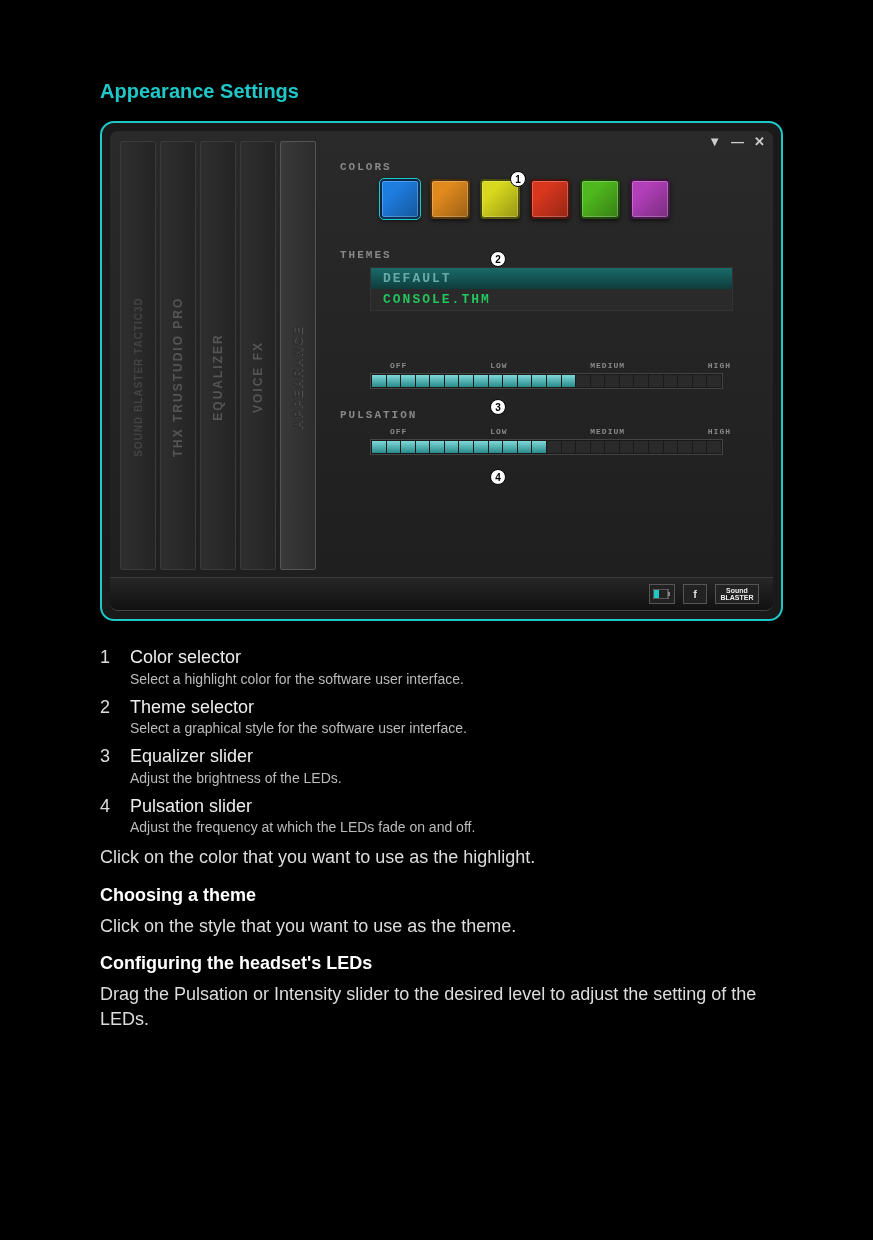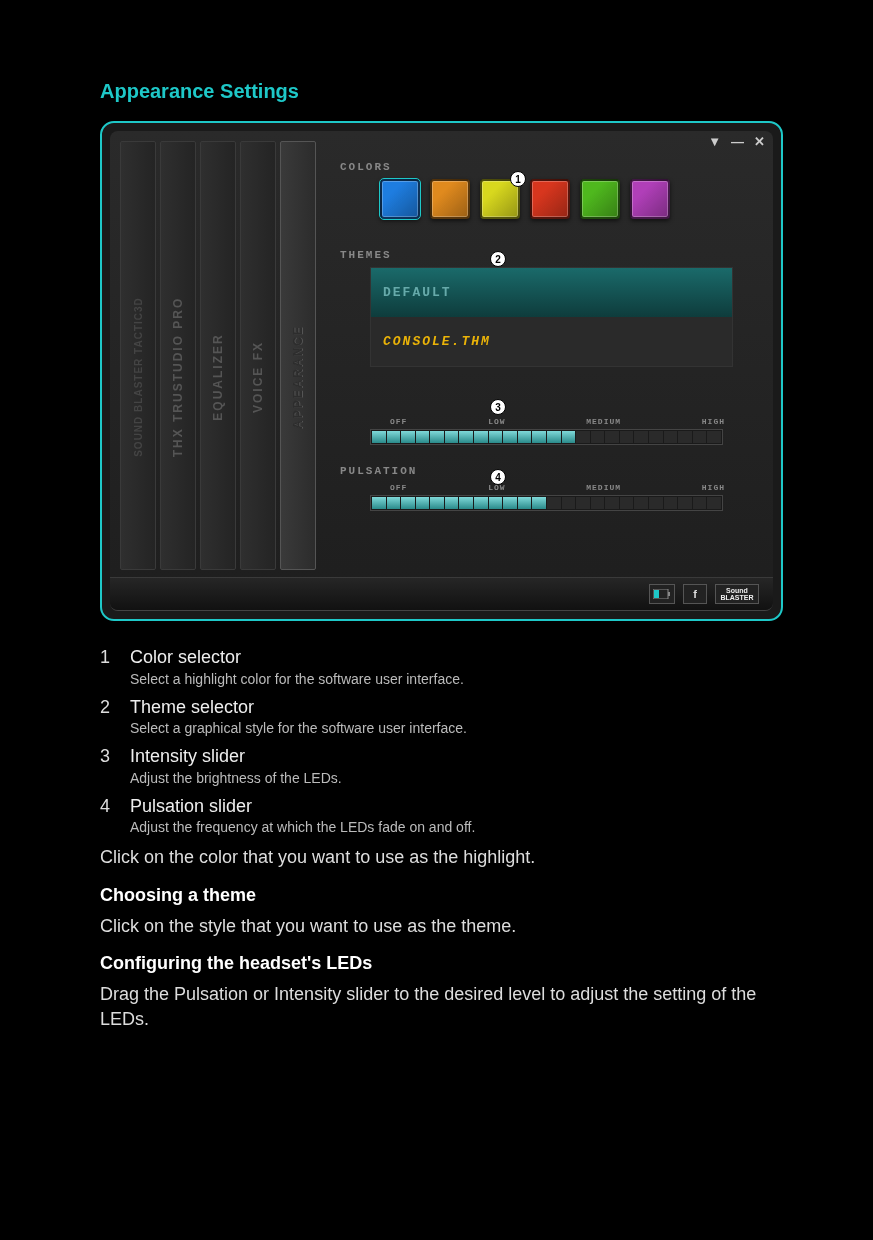--- a/index.html
+++ b/index.html
@@ -93,33 +93,33 @@
     position:relative;
   }
   .swatch.sel::after{
     content:"";position:absolute;inset:-3px;border:1px solid #1ec8c8;border-radius:5px;
   }
   .theme-list{
     margin-left:30px; margin-right:20px; margin-bottom:50px;
     border:1px solid #333;
   }
   .theme-item{
-    padding:17px 12px; font-size:13px; letter-spacing:2px; font-weight:bold;
+    padding:3px 12px; font-size:13px; letter-spacing:2px; font-weight:bold;
     text-transform:uppercase; font-family:"Courier New",monospace;
   }
   .theme-item.selected{
     background: linear-gradient(180deg,#1a6a6a,#0e3c3c);
     color:#6aa;
   }
-  .theme-item.normal{ background:#2a2a2a; color:#eab308;font-style:italic;}
+  .theme-item.normal{ background:#2a2a2a; color:#22c55e;}
   .slider-block{ margin-bottom:20px;}
   .slider-ticks{
     display:flex; justify-content:space-between;
     font-size:8px; letter-spacing:1px; color:#888;
-    margin:2px 28px 3px 50px; text-transform:uppercase; font-weight:bold;
+    margin:2px 22px 3px 50px; text-transform:uppercase; font-weight:bold;
   }
   .slider-bar{
     height:16px; margin:0 30px 0 30px;
     background:#1a1a1a; border:1px solid #444; position:relative;
     display:flex; gap:1px; padding:1px;
   }
   .seg{flex:1;background:#2a2a2a;}
   .seg.on{background:linear-gradient(180deg,#7fd8d8,#2a8a8a);}
   .bottom-icons{
     position:absolute; right:14px; bottom:6px; display:flex; gap:8px; align-items:center;
@@ -303,21 +303,21 @@
     <div class="legend-row">
       <div class="legend-num">2</div>
       <div class="legend-body">
         <div class="legend-title">Theme selector</div>
         <div class="legend-desc">Select a graphical style for the software user interface.</div>
       </div>
     </div>
     <div class="legend-row">
       <div class="legend-num">3</div>
       <div class="legend-body">
-        <div class="legend-title">Intensity slider</div>
+        <div class="legend-title">Equalizer slider</div>
         <div class="legend-desc">Adjust the brightness of the LEDs.</div>
       </div>
     </div>
     <div class="legend-row">
       <div class="legend-num">4</div>
       <div class="legend-body">
         <div class="legend-title">Pulsation slider</div>
         <div class="legend-desc">Adjust the frequency at which the LEDs fade on and off.</div>
       </div>
     </div>

